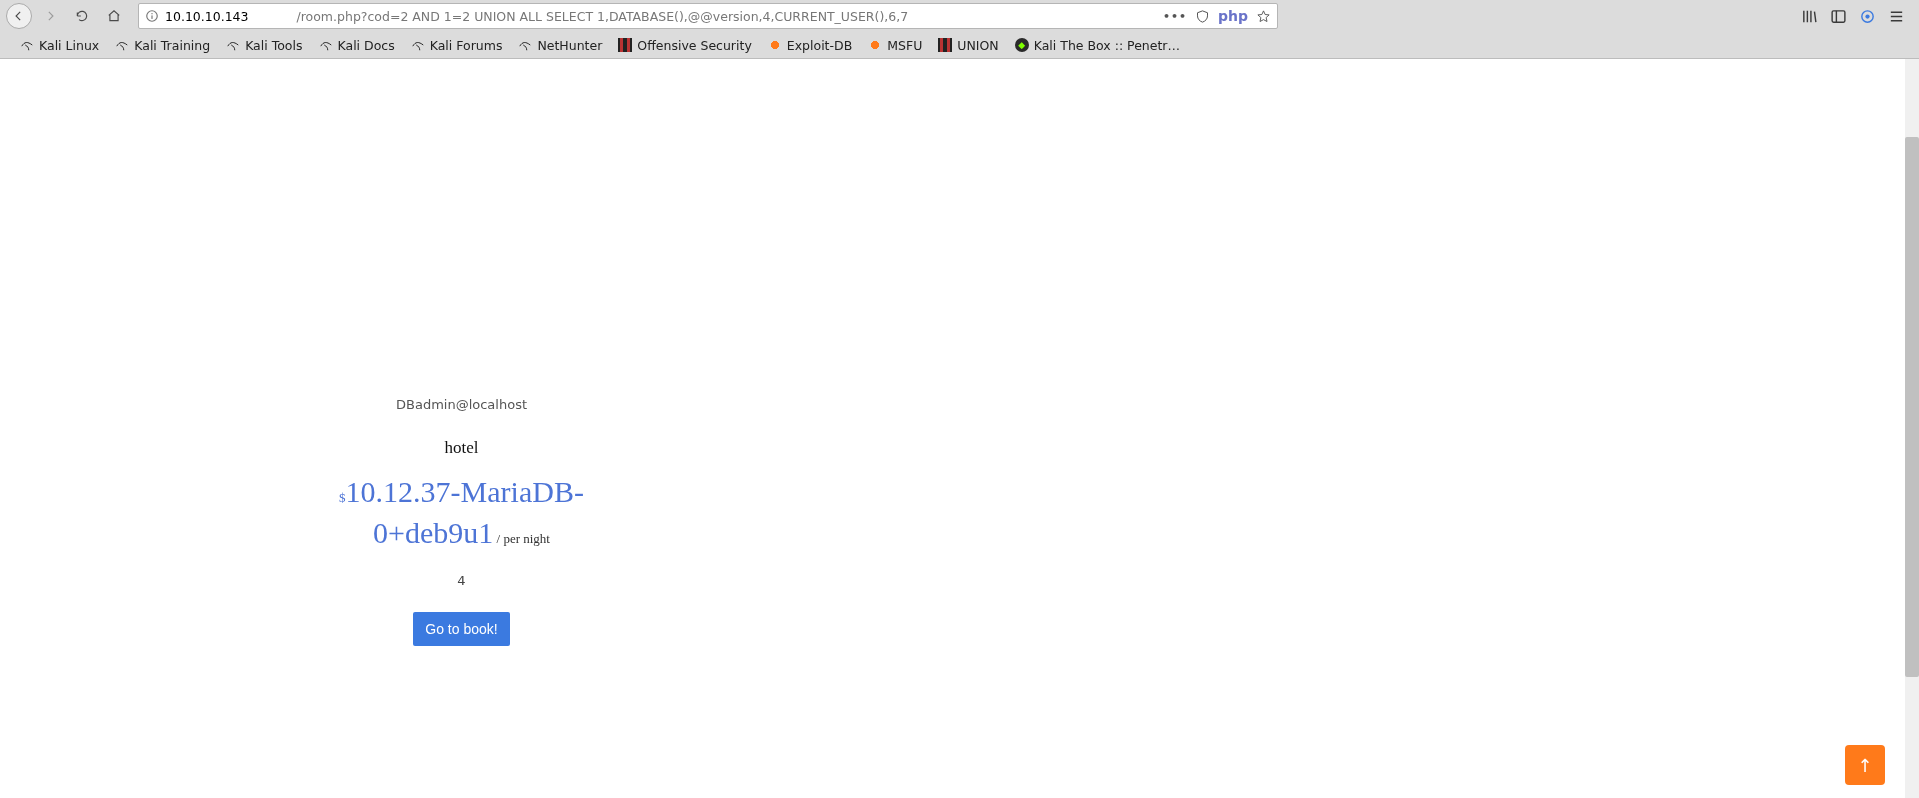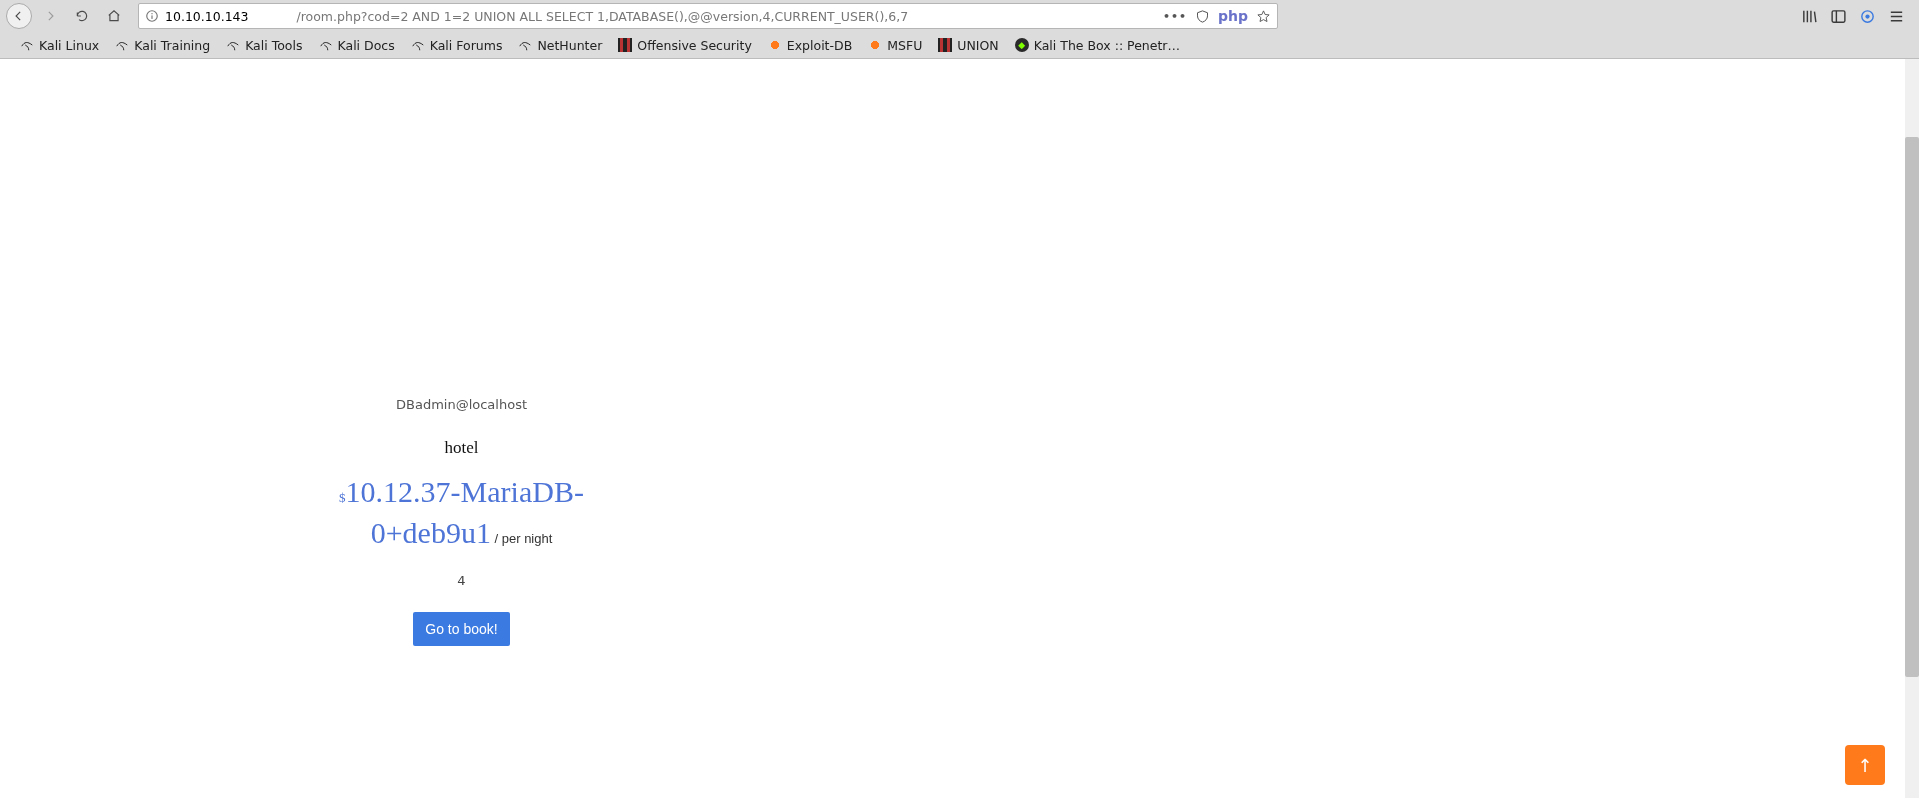--- a/index.html
+++ b/index.html
@@ -33,21 +33,21 @@
   
   .viewport { position:relative; width:100%; height:calc(798px - 58px); background:#fff; overflow:hidden; }
   .scroll-track { position:absolute; right:0; top:0; width:14px; height:100%; background:#f0f0f0; }
   .scroll-thumb { position:absolute; right:0; top:78px; width:14px; height:540px; background:#c0c0c0; border-radius:2px; }
 
   .card { position:absolute; left:314px; top:300px; width:295px; background:#fff; text-align:center; padding:10px 8px 20px; }
   .card .user { font-size:13px; color:#555; margin:28px 0 26px; font-family: "DejaVu Sans", sans-serif; }
   .card .db   { font-size:17px; color:#111; margin:26px 0 14px; font-family: "Times New Roman", serif; }
   .card .price { font-size:30px; color:#4d74d6; font-family:"Times New Roman", serif; line-height:1.35; margin:6px 0 20px; }
   .card .price .dollar { font-size:13px; color:#4d74d6; }
-  .card .price .unit { font-size:13px; color:#333; font-family:Liberation Sans, sans-serif;text-align:right; }
+  .card .price .unit { font-size:13px; color:#333; font-family:Liberation Serif, serif;text-align:right; }
   .card .extra { font-size:13px; color:#444; margin:20px 0 24px; }
   .card .book-btn { display:inline-block; background:#3b7ae0; color:#fff; font-size:14px; padding:9px 12px; border:none; border-radius:2px; cursor:pointer; }
 
   .fab { position:absolute; right:34px; bottom:14px; width:40px; height:40px; background:#ff7a1a; color:#fff; display:flex; align-items:center; justify-content:center; border-radius:4px; font-size:18px; }
 
   
   .kali-icon path { stroke:#000; stroke-width:1.4; fill:none; }
   .os-icon { display:inline-block; width:14px; height:14px; background:linear-gradient(#222,#222); position:relative; }
   .os-icon::before,.os-icon::after{content:"";position:absolute;top:0;bottom:0;width:3px;background:#b33;}
   .os-icon::before{left:2px;} .os-icon::after{right:2px;}

